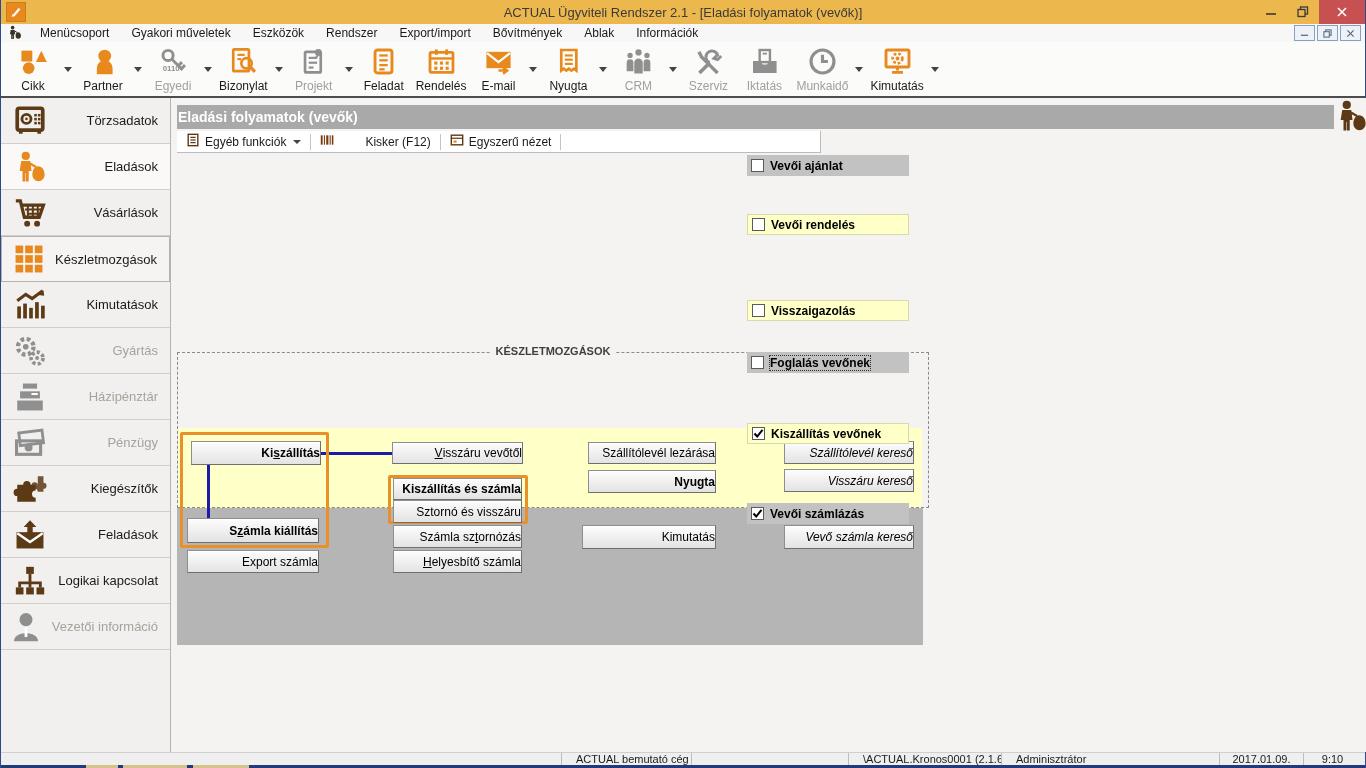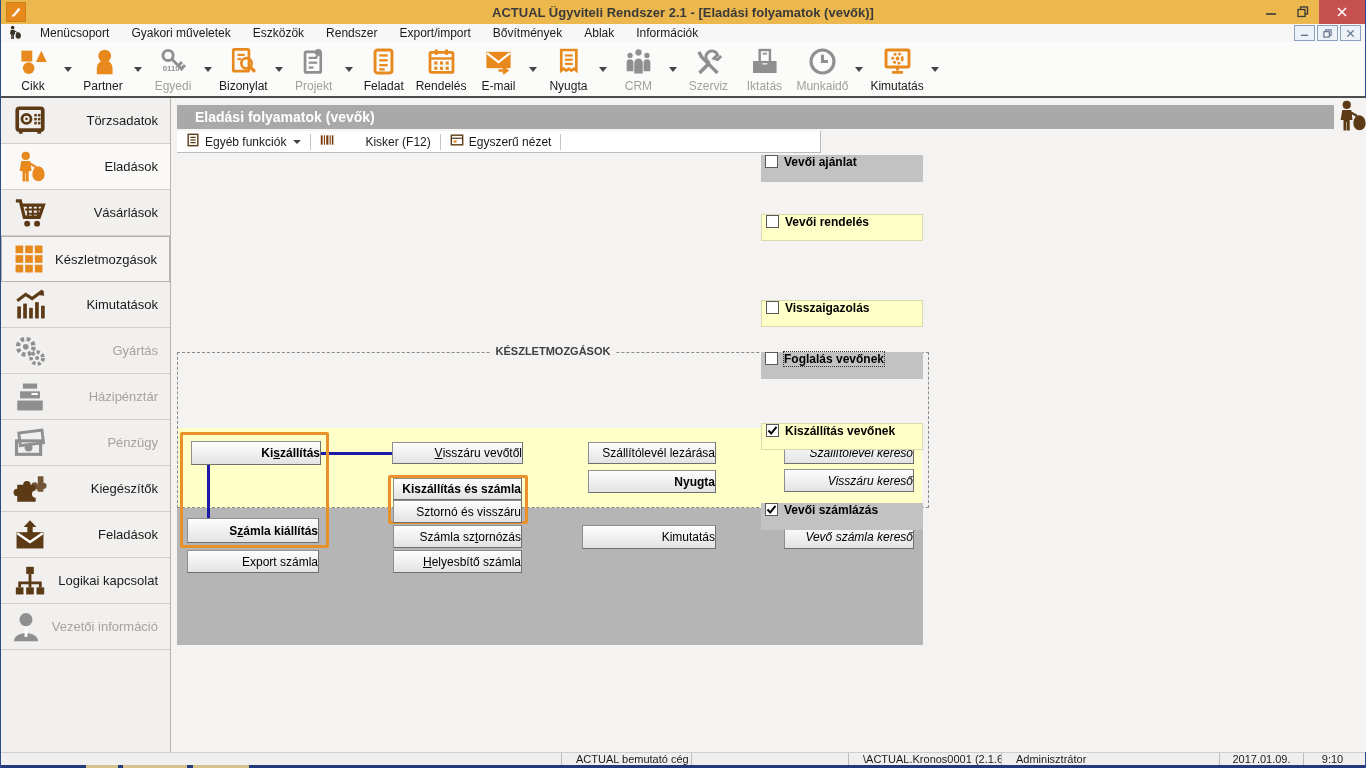--- a/index.html
+++ b/index.html
@@ -1,21 +1,21 @@
 <!DOCTYPE html>
 <html><head>
 <meta charset="utf-8">
 <style>
   * { margin:0; padding:0; box-sizing:border-box; }
   html,body { width:1366px; height:768px; overflow:hidden; }
   body { font-family:"Liberation Sans", sans-serif; }
   .app { position:relative; width:1366px; height:768px; background:#f4f3f1; border-left:1px solid #2e4a8f; border-right:1px solid #2e4a8f; }
 
   
-  .titlebar { position:absolute; left:0; top:0; width:100%; height:24px; background:#ECB84E; display:flex; align-items:center;font-weight:bold; }
+  .titlebar { position:absolute; left:0; top:0; width:100%; height:24px; background:#ECB84E; display:flex; align-items:center; }
   .titlebar-icon { position:absolute; left:5px; top:2px; width:20px; height:20px; background:#E8891D; border:1px solid #c87f1a; display:flex; align-items:center; justify-content:center; }
   .titlebar-icon svg { width:14px; height:14px; }
   .title-text { flex:1; text-align:center; font-size:13px; color:#3a3a3a; }
   .win-controls { position:absolute; right:0; top:0; height:24px; display:flex; }
   .win-btn { width:32px; height:24px; display:flex; align-items:center; justify-content:center; color:#3a3a3a; cursor:default; }
   .win-btn svg { width:12px; height:12px; stroke:#3a3a3a; }
   .win-btn.close { width:46px; background:#C75050; }
   .win-btn.close svg { stroke:#fff; }
 
   
@@ -43,21 +43,21 @@
   .side-item { height:46px; display:flex; align-items:center; border-bottom:1px solid #d2cfca; }
   .side-icon { width:58px; display:flex; align-items:center; justify-content:center; }
   .side-icon svg { width:34px; height:34px; }
   .side-label { flex:1; text-align:right; padding-right:12px; font-size:13px; color:#1a1a1a; white-space:nowrap; }
   .side-item.disabled .side-label { color:#a7a39c; }
   .side-item.selected { background:#faf9f7; }
   .side-item.current { border:1px solid #b5b2ad; background:#f5f4f2; }
 
   
   .content { position:absolute; left:170px; top:98px; width:1196px; height:654px; background:#f4f3f1; }
-  .main-header { position:absolute; left:6px; top:7px; width:1157px; height:24px; background:#a9a9a9; color:#fff; font-weight:bold; font-size:14px; line-height:24px; padding-left:18px; }
+  .main-header { position:absolute; left:6px; top:7px; width:1157px; height:24px; background:#a9a9a9; color:#fff; font-weight:bold; font-size:14px; line-height:24px; padding-left:1px; }
   .header-icon { position:absolute; left:1163px; top:1px; width:34px; height:34px; color:#5C3A16; }
   .header-icon svg { width:34px; height:34px; }
 
   .func-bar { position:absolute; left:6px; top:33px; width:644px; height:22px; background:#fff; border-bottom:1px solid #bbb; border-right:1px solid #bbb; display:flex; align-items:center; font-size:12px; color:#1a1a1a; }
   .func-item { display:flex; align-items:center; gap:5px; padding:0 9px; height:100%; }
   .func-item svg { width:14px; height:14px; }
   .func-caret { border-left:4px solid transparent; border-right:4px solid transparent; border-top:4px solid #444; margin-left:2px; }
   .func-sep { width:1px; height:16px; background:#c4c4c4; }
 
   
@@ -86,21 +86,21 @@
   .fb-visszaru-kereso{left:613px;top:371px;width:130px;height:23px}
   .fb-kiszallitas-es-szamla{left:222px;top:380px;width:129px;height:22px}
   .fb-sztorno-es-visszaru{left:222px;top:402px;width:129px;height:23px}
   .fb-szamla-kiallitas{left:16px;top:420px;width:132px;height:25px}
   .fb-export-szamla{left:16px;top:452px;width:132px;height:23px}
   .fb-szamla-sztornozas{left:222px;top:427px;width:129px;height:23px}
   .fb-helyesbito-szamla{left:222px;top:452px;width:129px;height:23px}
   .fb-kimutatas{left:411px;top:427px;width:134px;height:24px}
   .fb-vevo-szamla-kereso{left:613px;top:427px;width:130px;height:24px}
 
-  .cb-row { position:absolute; left:590px; width:162px; height:27px; display:flex; align-items:flex-start; }
+  .cb-row { position:absolute; left:576px; width:162px; height:21px; display:flex; align-items:center; }
   .cb-row.v-gray { background:#c2c2c2; }
   .cb-row.v-yellow { background:#FFFFC8; border:1px solid #d9d9ae; }
   .cb-box { width:13px; height:13px; background:#fff; border:1px solid #5a5a5a; margin:0 6px 0 4px; display:flex; align-items:center; justify-content:center; flex:none; }
   .cb-box svg { width:11px; height:11px; }
   .cb-label { font-size:12px; font-weight:bold; color:#000; white-space:nowrap; }
   .cb-label.focused { outline:1px dotted #333; }
   .cb-ajanlat{top:57px} .cb-rendeles{top:116px} .cb-visszaigazolas{top:202px}
   .cb-foglalas{top:254px} .cb-kiszallitas-vevonek{top:325px} .cb-vevoi-szamlazas{top:405px}
 
   

